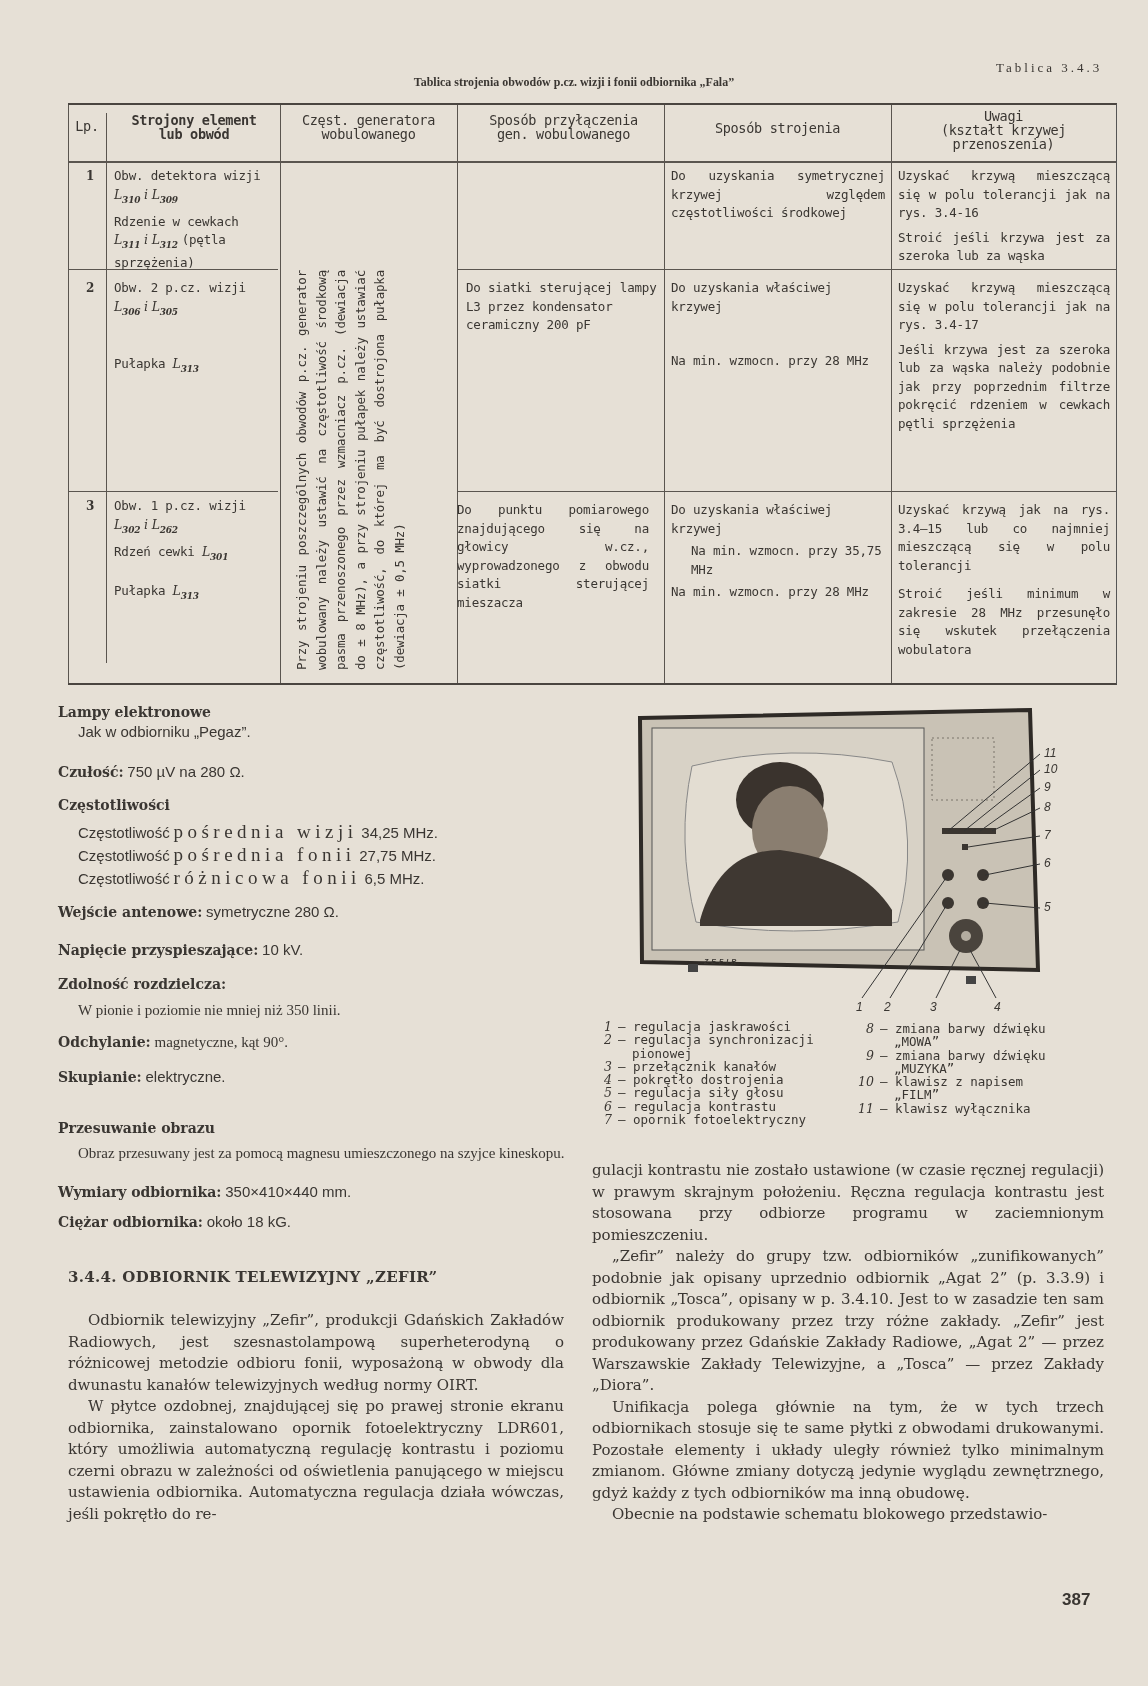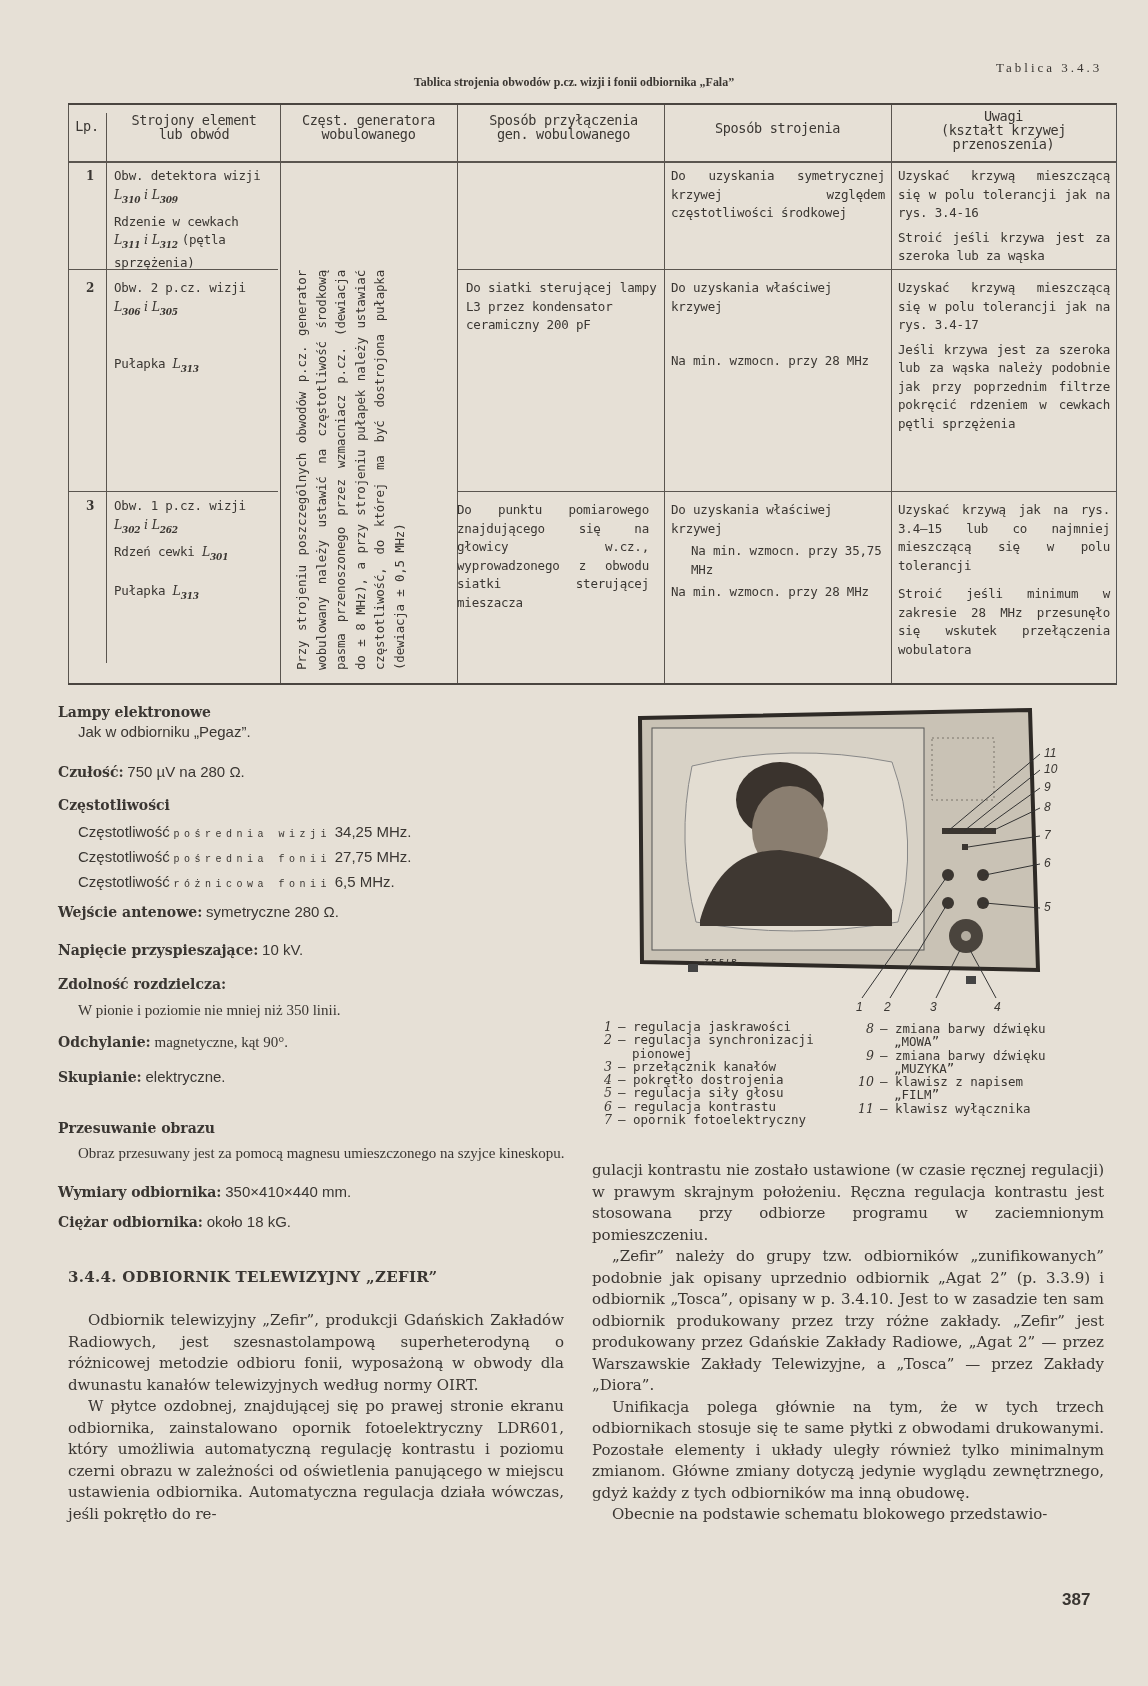--- a/index.html
+++ b/index.html
@@ -41,21 +41,21 @@
     width: 400px; transform-origin: 0 0; transform: rotate(-90deg);
     font-family: "DejaVu Sans Mono", monospace; font-size: 12.5px; line-height: 19.5px;
     text-align: justify; letter-spacing: -0.2px;
   }
   
   .spec { position:absolute; left: 58px; font-size: 15px; line-height: 20px;
     font-family: "Liberation Serif", serif; }
   .spec b { font-family: "DejaVu Serif", serif; font-size: 14px; }
   .indent { padding-left: 20px; }
   .freq-line { font-family: "Liberation Sans", sans-serif; font-size: 15px; }
-  .spaced { letter-spacing: 4.5px; font-family: Liberation Mono, monospace; font-size: 10px; }
+  .spaced { letter-spacing: 4.5px; font-family: Liberation Serif, serif; font-size: 19px; }
   .section-h { position:absolute; left: 68px; top: 1268px; font-size: 15px; font-weight: bold;
     font-family: "DejaVu Serif", serif; letter-spacing: 0.3px; }
   .para { position:absolute; font-size: 15px; line-height: 21.5px; text-align: justify;
     font-family: "DejaVu Serif", serif; }
   .para p { margin: 0; text-indent: 20px; }
   .para p.noindent { text-indent: 0; }
   
   .legend { position:absolute; font-size: 12.5px; line-height: 13.3px; font-family: "DejaVu Sans Mono", monospace; }
   .legend .li { display:flex; }
   .legend .ln { width: 18px; text-align: right; font-style: italic; margin-right: 6px; font-family:"DejaVu Serif", serif;}
@@ -79,21 +79,21 @@
   <div class="vline" style="left:823px;"></div>
 
   <div class="hline" style="left:0; right:0; top:56px; border-top-width:2px;"></div>
 
   <div class="hline" style="left:0; width:210px; top:164px;"></div>
   <div class="hline" style="left:389px; right:0; top:164px;"></div>
   <div class="hline" style="left:0; width:210px; top:386px;"></div>
   <div class="hline" style="left:389px; right:0; top:386px;"></div>
 
   <div class="th" style="left:0; width:38px; top:14px;">Lp.</div>
-  <div class="th" style="left:40px; width:172px;">
+  <div class="th" style="left:40px; width:172px;font-weight:bold;">
     <div>Strojony element</div>
     <div>lub obwód</div>
   </div>
   <div class="th" style="left:212px; width:177px;">
     <div>Częst. generatora</div>
     <div>wobulowanego</div>
   </div>
   <div class="th" style="left:392px; width:207px;">
     <div>Sposób przyłączenia</div>
     <div>gen. wobulowanego</div>

